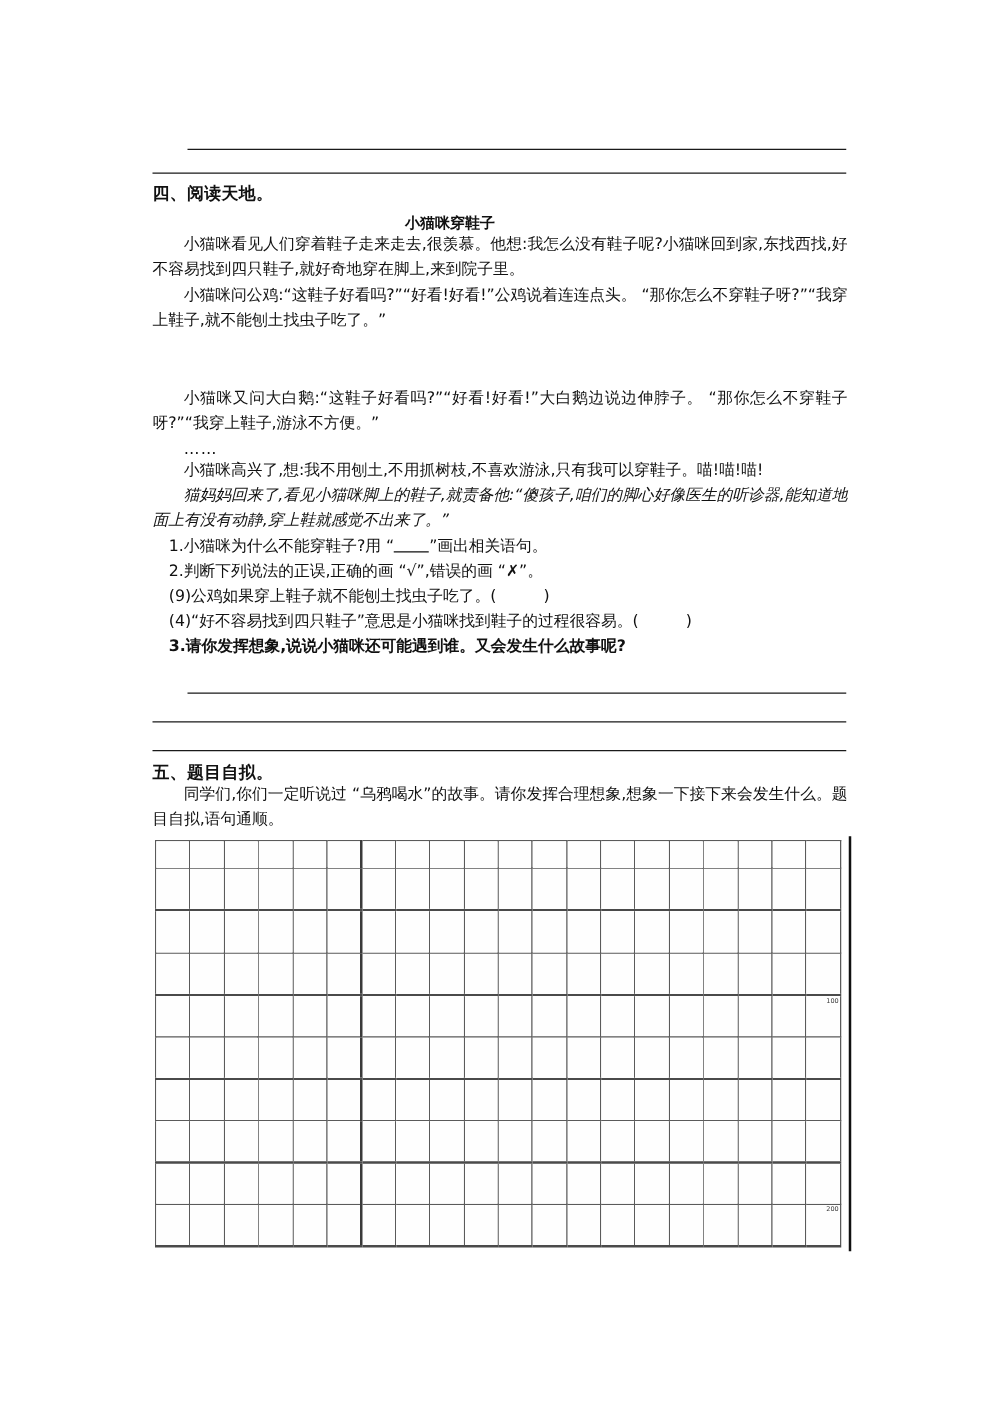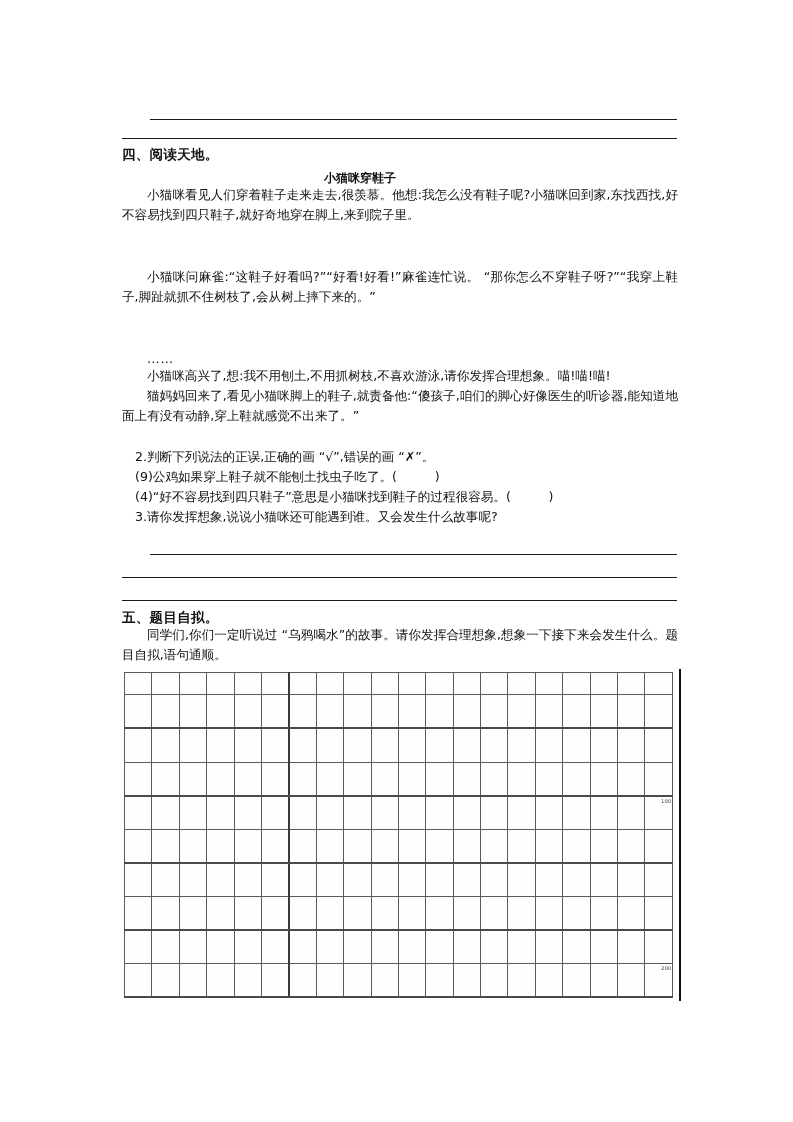--- a/index.html
+++ b/index.html
@@ -68,27 +68,27 @@
     text-indent: 25px;
   }
   .para.hang { text-indent: 13px; }
 
   .p1 { top: 185px; }
   .p2 { top: 226px; }
   .p3 { top: 267px; }
   .p4 { top: 308px; }
   .p-dots { top: 349px; letter-spacing: 1px; }
   .p5 { top: 366px; }
-  .p6 { top: 386px; }
+  .p6 { top: 386px; font-style: italic; }
 
   .q1 { top: 427px; }
   .q2 { top: 447px; }
   .q2a { top: 467px; }
   .q2b { top: 487px; }
-  .q3 { top: 507px; }
+  .q3 { top: 507px; font-weight: bold; }
 
   .w1 { top: 625px; }
 
   .blank-ul {
     display: inline-block;
     width: 28px;
     border-bottom: 1.2px solid #111;
     height: 11px;
     vertical-align: -1px;
   }
@@ -143,25 +143,27 @@
 <div class="page">
 
   <div class="rule rule-top-a"></div>
   <div class="rule rule-top-b"></div>
 
   <div class="section-heading heading-four">四、阅读天地。</div>
 
   <div class="article-title">小猫咪穿鞋子</div>
 
   <div class="para p1">小猫咪看见人们穿着鞋子走来走去,很羡慕。他想:我怎么没有鞋子呢?小猫咪回到家,东找西找,好不容易找到四只鞋子,就好奇地穿在脚上,来到院子里。</div>
-  <div class="para p3">小猫咪问麻雀:“这鞋子好看吗?”“好看!好看!”麻雀连忙说。 “那你怎么不穿鞋子呀?”“我穿上鞋子,脚趾就抓不住树枝了,会从树上摔下来的。”</div>
+  <div class="para p2">小猫咪问公鸡:“这鞋子好看吗?”“好看!好看!”公鸡说着连连点头。 “那你怎么不穿鞋子呀?”“我穿上鞋子,就不能刨土找虫子吃了。”</div>
+  <div class="para p4">小猫咪又问大白鹅:“这鞋子好看吗?”“好看!好看!”大白鹅边说边伸脖子。 “那你怎么不穿鞋子呀?”“我穿上鞋子,游泳不方便。”</div>
   <div class="para p-dots">……</div>
-  <div class="para p5">小猫咪高兴了,想:我不用刨土,不用抓树枝,不喜欢游泳,请你发挥合理想象。喵!喵!喵!</div>
+  <div class="para p5">小猫咪高兴了,想:我不用刨土,不用抓树枝,不喜欢游泳,只有我可以穿鞋子。喵!喵!喵!</div>
   <div class="para p6">猫妈妈回来了,看见小猫咪脚上的鞋子,就责备他:“傻孩子,咱们的脚心好像医生的听诊器,能知道地面上有没有动静,穿上鞋就感觉不出来了。”</div>
 
+  <div class="para q1 hang"><span>1.小猫咪为什么不能穿鞋子?用 “</span><span class="blank-ul"></span><span>”画出相关语句。</span></div>
 
   <div class="para q2 hang">2.判断下列说法的正误,正确的画 “√”,错误的画 “✗”。</div>
   <div class="para q2a hang">(9)公鸡如果穿上鞋子就不能刨土找虫子吃了。(　　　)</div>
   <div class="para q2b hang">(4)“好不容易找到四只鞋子”意思是小猫咪找到鞋子的过程很容易。(　　　)</div>
   <div class="para q3 hang">3.请你发挥想象,说说小猫咪还可能遇到谁。又会发生什么故事呢?</div>
 
   <div class="rule rule-ans-a"></div>
   <div class="rule rule-ans-b"></div>
   <div class="rule rule-ans-c"></div>
 

